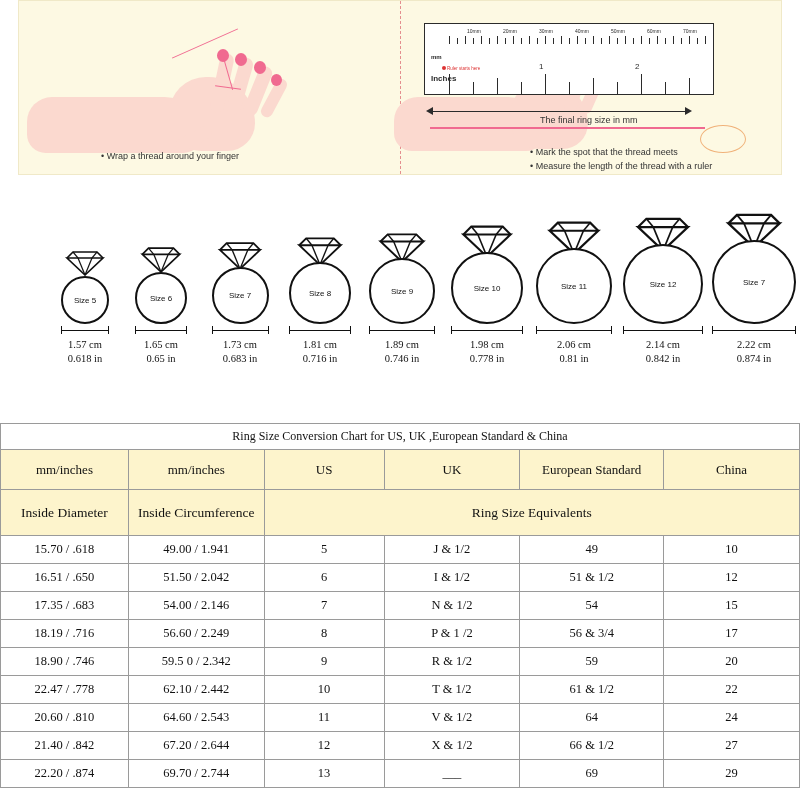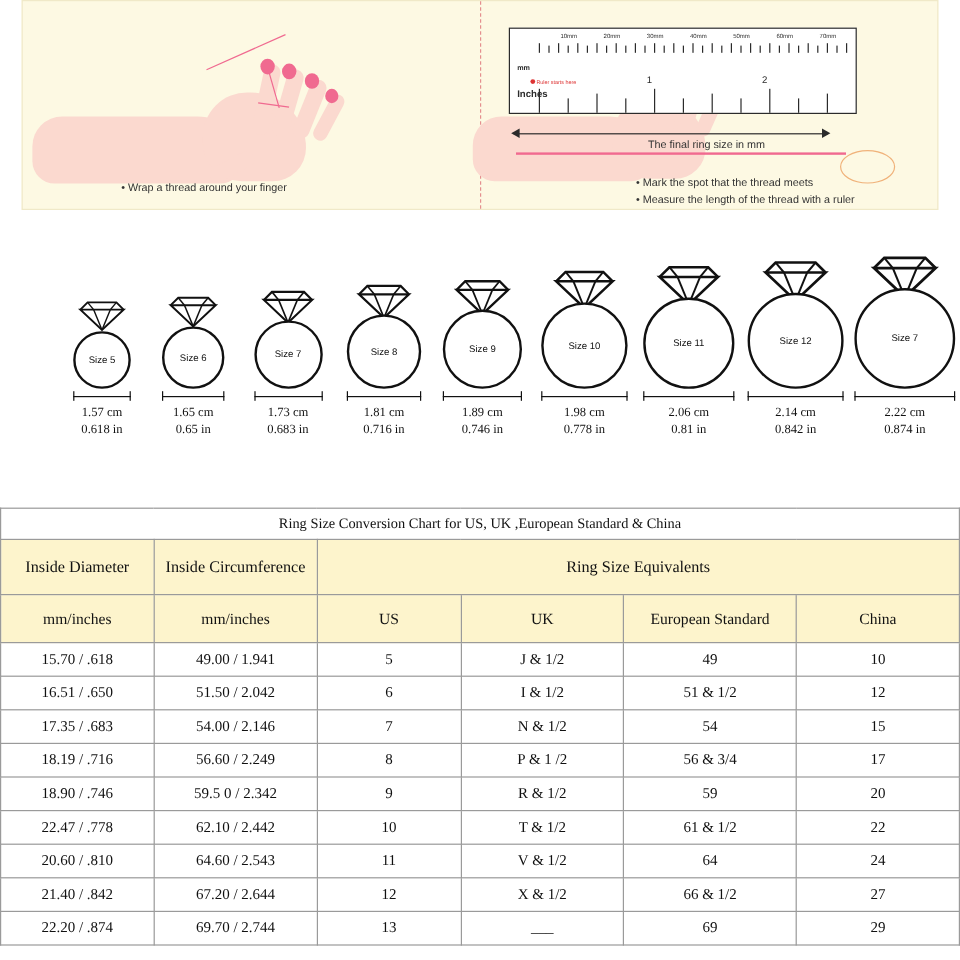--- a/index.html
+++ b/index.html
@@ -478,32 +478,32 @@
     </div>
   </div>
 
   <div class="chart-wrap">
     <table class="chart">
       <tbody>
           <tr class="caption-row">
         <td colspan="6">Ring Size Conversion Chart for US, UK ,European Standard &amp; China</td>
       </tr>
       <tr>
-        <td class="hdr-yellow hdr-tall" style="width:16%;" rowspan="1">Inside Diameter</td>
-        <td class="hdr-yellow hdr-tall" style="width:17%;">Inside Circumference</td>
-        <td class="hdr-yellow hdr-tall" colspan="4">Ring Size Equivalents</td>
-      </tr>
-      <tr>
         <td class="sub-yellow">mm/inches</td>
         <td class="sub-yellow">mm/inches</td>
         <td class="sub-yellow" style="width:15%;">US</td>
         <td class="sub-yellow" style="width:17%;">UK</td>
         <td class="sub-yellow" style="width:18%;">European Standard</td>
         <td class="sub-yellow" style="width:17%;">China</td>
       </tr>
+      <tr>
+        <td class="hdr-yellow hdr-tall" style="width:16%;" rowspan="1">Inside Diameter</td>
+        <td class="hdr-yellow hdr-tall" style="width:17%;">Inside Circumference</td>
+        <td class="hdr-yellow hdr-tall" colspan="4">Ring Size Equivalents</td>
+      </tr>
 
       <tr class="data-row">
         <td>15.70 / .618</td>
         <td>49.00 / 1.941</td>
         <td>5</td>
         <td>J &amp; 1/2</td>
         <td>49</td>
         <td>10</td>
       </tr>
       <tr class="data-row">

